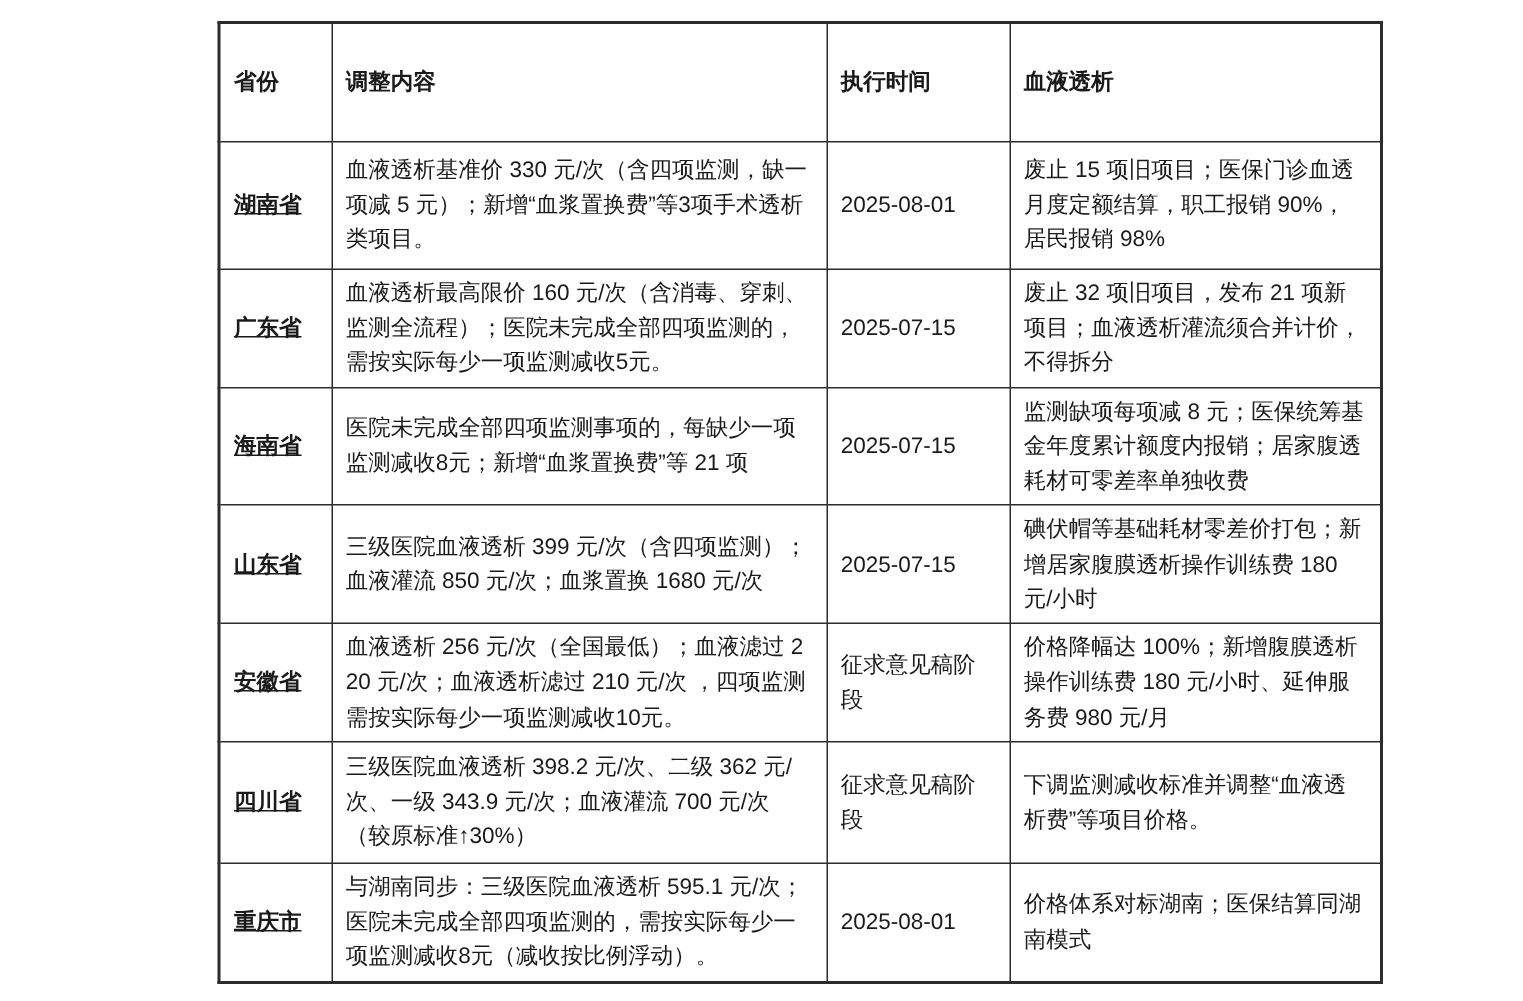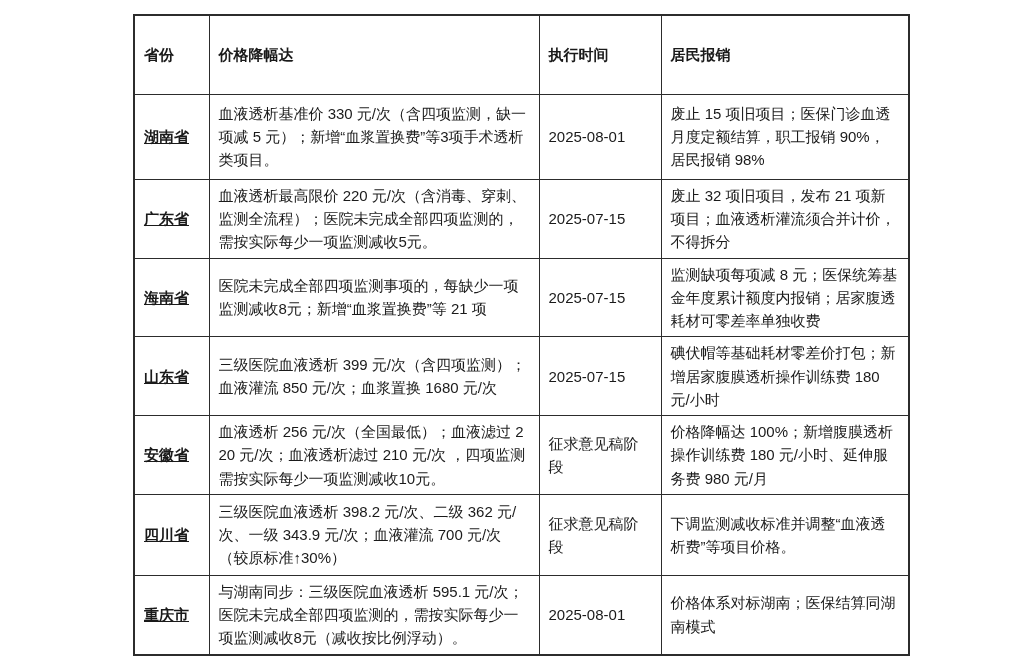--- a/index.html
+++ b/index.html
@@ -15,20 +15,21 @@
     position: absolute;
     left: 133px;
     top: 14px;
   }
   table.pricing {
     border-collapse: collapse;
     table-layout: fixed;
     width: 775px;
     color: #1a1a1a;
     border: 2px solid #2c2c2c;
+    margin-left: 12px;
   }
   table.pricing th,
   table.pricing td {
     border: 1px solid #2c2c2c;
     vertical-align: middle;
     padding: 4px 9px;
     font-size: 15px;
     line-height: 1.55;
     overflow: hidden;
     word-break: break-all;
@@ -59,35 +60,35 @@
   <table class="pricing">
     <colgroup>
       <col class="c-province">
       <col class="c-content">
       <col class="c-time">
       <col class="c-note">
     </colgroup>
     <thead>
       <tr class="h-header">
         <th>省份</th>
-        <th>价格降幅达</th>
+        <th>调整内容</th>
         <th>执行时间</th>
-        <th>居民报销</th>
+        <th>血液透析</th>
       </tr>
     </thead>
     <tbody>
       <tr class="h-r0">
         <td class="cell-province">湖南省</td>
         <td>血液透析基准价 330 元/次（含四项监测，缺一项减 5 元）；新增“血浆置换费”等3项手术透析类项目。</td>
         <td>2025-08-01</td>
         <td>废止 15 项旧项目；医保门诊血透月度定额结算，职工报销 90%，居民报销 98%</td>
       </tr>
       <tr class="h-r1">
         <td class="cell-province">广东省</td>
-        <td>血液透析最高限价 220 元/次（含消毒、穿刺、监测全流程）；医院未完成全部四项监测的，需按实际每少一项监测减收5元。</td>
+        <td>血液透析最高限价 160 元/次（含消毒、穿刺、监测全流程）；医院未完成全部四项监测的，需按实际每少一项监测减收5元。</td>
         <td>2025-07-15</td>
         <td>废止 32 项旧项目，发布 21 项新项目；血液透析灌流须合并计价，不得拆分</td>
       </tr>
       <tr class="h-r2">
         <td class="cell-province">海南省</td>
         <td>医院未完成全部四项监测事项的，每缺少一项监测减收8元；新增“血浆置换费”等 21 项</td>
         <td>2025-07-15</td>
         <td>监测缺项每项减 8 元；医保统筹基金年度累计额度内报销；居家腹透耗材可零差率单独收费</td>
       </tr>
       <tr class="h-r3">

